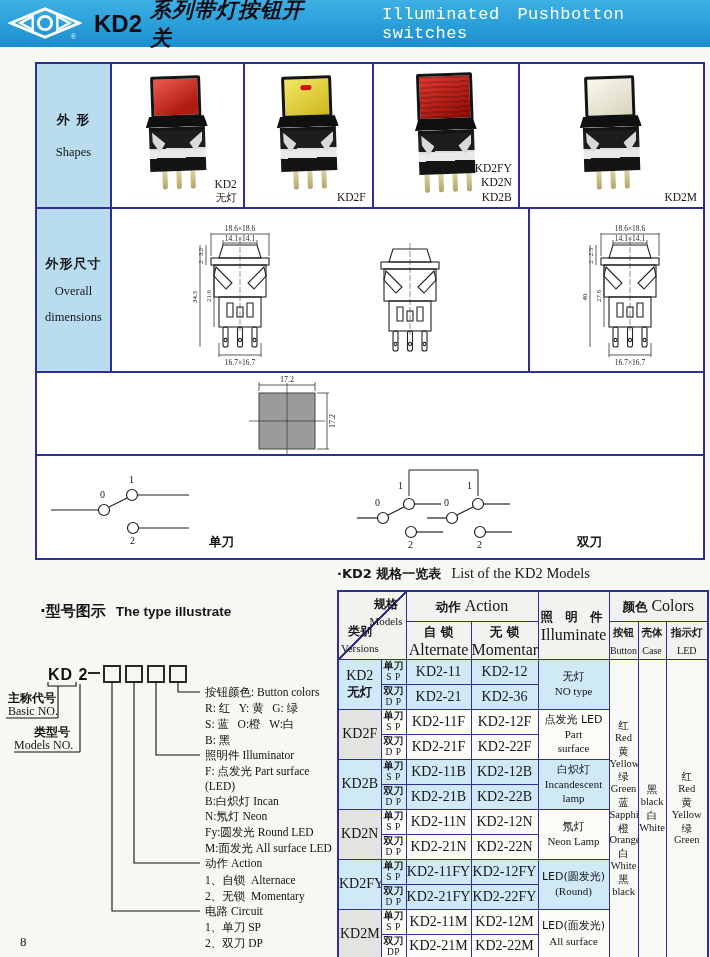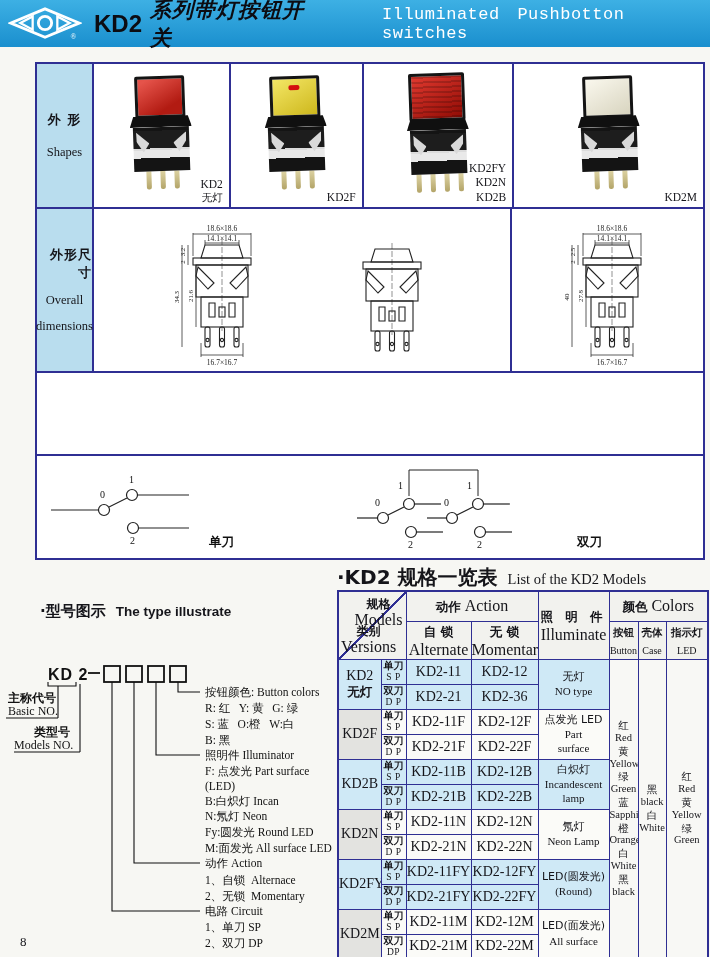--- a/index.html
+++ b/index.html
@@ -12,21 +12,21 @@
     background:linear-gradient(#3db0e4,#1a8fce);display:flex;align-items:center}
   .b-model{font-family:"Liberation Sans",sans-serif;font-weight:bold;font-size:24px;color:#0c0c12;margin-left:12px}
   .b-zh{font-size:21px;font-weight:bold;font-style:italic;color:#0c0c12;margin-left:8px;letter-spacing:1px}
   .b-en{font-family:Liberation Mono, monospace;font-size:17px;color:#fff;margin-left:65px;letter-spacing:.5px;word-spacing:7px}
 
   
   .spec{position:absolute;left:35px;top:62px;width:670px;height:498px;border:2px solid #2f2f93;background:#fff}
   .srow{display:flex;border-bottom:2px solid #2f2f93}
   .srow:last-child{border-bottom:none}
   .r-shapes{height:145px}.r-dims{height:164px}.r-cut{height:83px}.r-diag{height:94px}
-  .slabel{width:57px;flex:none;background:#b9ddee;border-right:2px solid #2f2f93;
+  .slabel{width:75px;flex:none;background:#b9ddee;border-right:2px solid #2f2f93;
     display:flex;flex-direction:column;align-items:center;justify-content:center;text-align:right}
   .slabel .zh{font-weight:bold;font-size:13px;letter-spacing:1px}
   .slabel .en{font-size:12.5px}
   .r-shapes .slabel{gap:16px}.r-dims .slabel{gap:11px}.r-cut .slabel{gap:8px}.r-diag .slabel{gap:16px}
   .scontent{flex:1;position:relative;display:flex}
 
   
   .pcell{position:relative;display:flex;align-items:center;justify-content:center;border-left:2px solid #2f2f93}
   .pcell:first-child{border-left:none}
   .c1{flex:137}.c2{flex:133}.c3{flex:151}.c4{flex:192}
@@ -62,37 +62,37 @@
   .ti-title .zh{font-size:15px;font-weight:bold}
   .ti-title .en{font-family:"Liberation Sans",sans-serif;font-size:13.5px;font-weight:bold;margin-left:10px}
   .typediag{position:absolute;left:0;top:640px;overflow:visible}
   .ann{font-size:11.5px;font-family:"Liberation Serif",serif;fill:#111}
   .lbl-zh{font-size:12px;font-weight:bold;font-family:"DejaVu Sans",sans-serif;fill:#111}
   .lbl-en{font-size:12px;font-family:"Liberation Serif",serif;fill:#111}
   .kd2txt{font-size:16px;font-weight:bold;font-family:"Liberation Sans",sans-serif;fill:#111;letter-spacing:1px}
 
   
   .mt-title{position:absolute;left:337px;top:564px}
-  .mt-title .zh{font-size:20px;font-weight:bold}
+  .mt-title .zh{font-size:13px;font-weight:bold}
   .mt-title .en{font-size:14.5px;margin-left:10px}
   table.models{position:absolute;left:337px;top:590px;width:370px;border-collapse:collapse;table-layout:fixed;
     border:2px solid #2f2f93;background:#fbfbf8}
   .models th,.models td{border:1px solid #2f2f93;text-align:center;vertical-align:middle;padding:0;overflow:hidden}
   .models thead tr:first-child{height:30px}.models thead tr:last-child{height:32px}
   .models tbody tr{height:25px}
   .models thead th{background:#f2f2ee;font-weight:normal}
   .hz{font-weight:bold;font-size:12.5px}
   .he{font-size:16px}
   .illum-h .hz{letter-spacing:4px}
   th.diag{position:relative}
   th.diag::before{content:"";position:absolute;inset:0;
     background:linear-gradient(to bottom right,transparent calc(50% - 1px),#2f2f93 calc(50% - 1px) calc(50% + 1px),transparent calc(50% + 1px))}
   .diag .tr{position:absolute;top:3px;right:3px;line-height:1.05}
   .diag .bl{position:absolute;bottom:3px;left:2px;line-height:1.05}
-  .diag .hz{font-size:12px}.diag .he{font-size:16px}
+  .diag .hz{font-size:12px}.diag .he{font-size:11px}
   .g-blue td{background:#cfe9f6}
   .g-white td{background:#fbfbf8}
   .g-white td.mname{background:#e3e3e0}
   td.colopt{background:#f8f8f5}
   .mname{font-size:14px}
   .mname .zh{display:block;font-size:12.5px;font-weight:bold}
   .pole{font-size:9.5px;line-height:1.2;letter-spacing:.5px}
   .pole .zh{display:block;font-size:10px;font-weight:bold;letter-spacing:0}
   .code{font-size:14px}
   .illum{font-size:11px;line-height:1.3}
@@ -275,20 +275,37 @@
           <text class="dimtxt-s" x="489" y="87" text-anchor="middle" transform="rotate(-90 489 87)">27.8</text>
           <text class="dimtxt-s" x="475" y="88" text-anchor="middle" transform="rotate(-90 475 88)">40</text>
           <text class="dimtxt" x="518" y="156" text-anchor="middle">16.7×16.7</text>
         </g>
       </svg>
       <div class="dims-divider"></div>
     </div>
   </div>
 
   <div class="srow r-cut">
+    <div class="scontent">
+      <svg width="609" height="81" viewBox="0 0 609 81">
+        <rect x="222" y="20" width="56" height="56" fill="#9b9b9b" stroke="#444" stroke-width="1"></rect>
+        <line x1="212" y1="48" x2="288" y2="48" stroke="#333" stroke-width="0.7"></line>
+        <line x1="250" y1="10" x2="250" y2="81" stroke="#333" stroke-width="0.7"></line>
+        <g stroke="#333" stroke-width="0.8">
+          <line x1="222" y1="18" x2="222" y2="9"></line>
+            <line x1="278" y1="18" x2="278" y2="9"></line>
+          <line x1="222" y1="12" x2="278" y2="12"></line>
+          <line x1="280" y1="20" x2="292" y2="20"></line>
+            <line x1="280" y1="76" x2="292" y2="76"></line>
+          <line x1="290" y1="20" x2="290" y2="76"></line>
+        </g>
+        <text class="dimtxt" x="250" y="9" text-anchor="middle" style="font-size:8px">17.2</text>
+        <text class="dimtxt" x="298" y="48" text-anchor="middle" style="font-size:8px" transform="rotate(-90 298 48)">17.2</text>
+      </svg>
+    </div>
   </div>
 
   <div class="srow r-diag">
     <div class="scontent">
       <svg width="609" height="92" viewBox="0 0 609 92">
 
         <g fill="none" stroke="#222" stroke-width="1.2">
           <line x1="14" y1="54" x2="61" y2="54"></line>
           <circle cx="67" cy="54" r="5.5" fill="#fff"></circle>
           <line x1="72" y1="51" x2="90" y2="42"></line>

